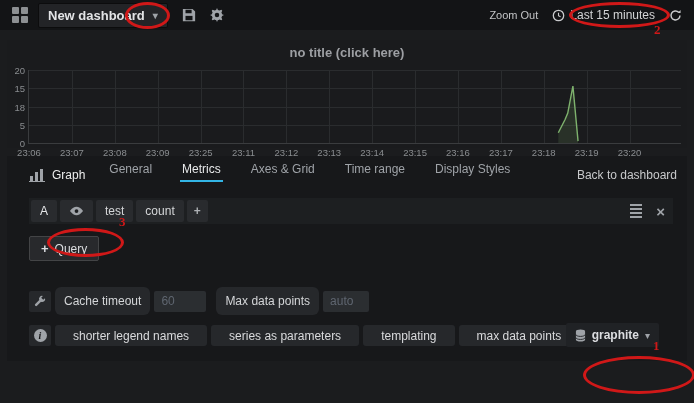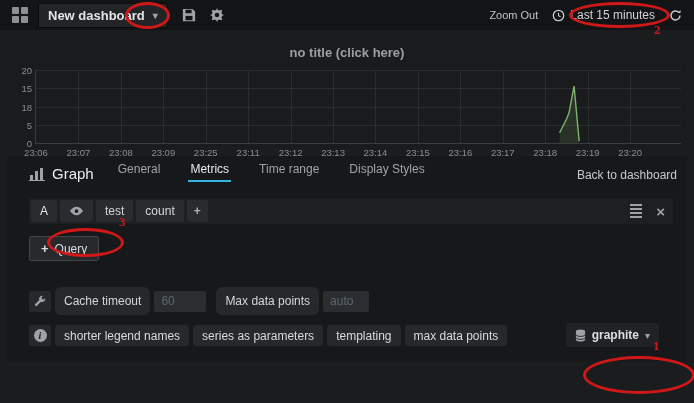--- a/index.html
+++ b/index.html
@@ -14,35 +14,35 @@
   .dash-btn { display:flex; align-items:center; gap:8px; background:#232427; border:1px solid #0c0c0d; border-radius:2px; padding:4px 9px; color:#e3e4e6; font-size:13px; font-weight:bold; cursor:pointer; }
   .dash-btn .caret { font-size:10px; color:#9fa3a8; }
   .nav-icon { margin-left:14px; cursor:pointer; display:flex; align-items:center; }
   .nav-right { margin-left:auto; display:flex; align-items:center; gap:14px; padding-right:4px; }
   .zoom-out { font-size:11px; color:#c3c4c6; cursor:pointer; }
   .time-btn { display:flex; align-items:center; gap:5px; font-size:12px; color:#d3d4d6; cursor:pointer; }
 
   
   .graph-panel { margin:10px 7px 0 7px; background:#1a1b1d; padding-bottom:4px; }
   .panel-title { text-align:center; font-size:13px; font-weight:bold; color:#9d9fa3; padding:5px 0 8px; cursor:pointer; }
-  .chart { position:relative; margin:2px 6px 0 28px; }
+  .chart { position:relative; margin:2px 6px 0 21px; }
   .plot { position:relative; height:74px; border-left:1px solid #3a3c3e; border-bottom:1px solid #3a3c3e; }
   .hgrid { position:absolute; left:0; right:0; height:1px; background:#2a2c2e; }
   .vgrid { position:absolute; top:0; bottom:0; width:1px; background:#2a2c2e; }
   .ylabel { position:absolute; left:-24px; width:20px; text-align:right; transform:translateY(-50%); font-size:9.5px; color:#8a8d90; }
   .xlabel { position:absolute; top:calc(100% + 4px); transform:translateX(-50%); font-size:9.5px; color:#8a8d90; white-space:nowrap; }
   .series-svg { position:absolute; inset:0; width:100%; height:100%; overflow:visible; }
   .legend { display:flex; align-items:center; gap:5px; margin:24px 0 0 22px; font-size:11px; color:#d3d4d6; }
   .legend-swatch { width:12px; height:3px; border-radius:1px; cursor:pointer; }
 
   
   .editor { margin:8px 7px 0 7px; background:#17181a; height:205px; position:relative; }
   .tabs-row { display:flex; align-items:flex-end; padding:5px 10px 0 22px; height:26px; }
   .graph-title { display:flex; align-items:center; gap:7px; margin-right:22px; }
-  .graph-title span { font-size:15px; color:#eceded; }
+  .graph-title span { font-size:12px; color:#eceded; }
   .tab { font-size:12px; color:#9fa3a8; padding:4px 2px 6px; margin-right:26px; cursor:pointer; }
   .tab.active { color:#e8e9ea; border-bottom:2px solid #33b5e5; padding-bottom:4px; }
   .back-link { margin-left:auto; font-size:12px; color:#c8c9cb; cursor:pointer; }
 
   .query-row { display:flex; align-items:center; gap:3px; margin:16px 14px 0 22px; height:26px; background:#1d1f21; padding:2px 8px 2px 2px; }
   .seg { background:#292b2e; color:#d4d6d8; font-size:12px; height:22px; display:flex; align-items:center; padding:0 9px; border-radius:2px; cursor:pointer; }
   .seg.ref { color:#e5e6e8; }
   .seg.plus { color:#aeb1b5; font-weight:bold; padding:0 7px; }
   .q-right { margin-left:auto; display:flex; align-items:center; gap:12px; }
   .menu-lines { display:flex; flex-direction:column; gap:2px; cursor:pointer; padding:2px; }
@@ -52,21 +52,21 @@
   .add-query { display:flex; align-items:center; gap:6px; margin:12px 0 0 22px; background:#28292c; border:1px solid #434446; border-radius:2px; color:#dcdde0; font-size:12px; padding:4px 11px; cursor:pointer; font-family:inherit; }
   .add-query .plus-g { font-weight:bold; font-size:13px; }
 
   .opt-row { display:flex; align-items:center; gap:4px; margin:10px 0 0 22px; }
   .opt-row.first { margin-top:26px; }
   .icon-box { width:22px; height:21px; background:#26282b; border-radius:2px; display:flex; align-items:center; justify-content:center; cursor:pointer; }
   .opt-label { background:#26282b; color:#d4d6d8; font-size:12px; height:28px; display:flex; align-items:center; padding:8px 9px; border-radius:6px; }
   .opt-input { background:#2b2e31; border:none; height:21px; width:52px; border-radius:2px; font-size:12px; color:#d4d6d8; padding:0 7px; font-family:inherit; }
   .opt-input::placeholder { color:#5f6670; opacity:1; }
   .opt-input.auto { width:46px; color:#6b7682; }
-  .opt-item { background:#26282b; color:#d9dadc; font-size:12px; height:21px; display:flex; align-items:center; padding:0 9px; border-radius:3px; cursor:pointer; }
+  .opt-item { background:#26282b; color:#d9dadc; font-size:12px; height:21px; display:flex; align-items:center; padding:0 18px; border-radius:3px; cursor:pointer; }
   .info-circle { width:13px; height:13px; border-radius:50%; background:#9fa3a8; color:#17181a; font-size:10px; font-weight:bold; font-style:italic; display:flex; align-items:center; justify-content:center; font-family:"Liberation Serif", serif; }
 
   .ds-row { position:absolute; right:28px; bottom:14px; }
   .ds-btn { display:flex; align-items:center; gap:6px; background:#202225; border-radius:2px; padding:5px 9px; color:#dcdde0; font-size:12px; font-weight:bold; cursor:pointer; }
   .ds-btn .caret { font-size:10px; color:#9fa3a8; font-weight:normal; }
 
   
   .ann-circle { position:absolute; border:3px solid #d01818; border-radius:50%; pointer-events:none; }
   .ann-num { position:absolute; font-size:13px; font-weight:bold; color:#d01818; pointer-events:none; font-family:"Liberation Serif", serif; }
   .ann-save     { left:125px; top:2px;   width:45px;  height:27px; }
@@ -180,20 +180,21 @@
         <svg width="16" height="14" viewBox="0 0 16 14">
             <rect x="1" y="8" width="3" height="5" fill="#9fa3a8"></rect>
             <rect x="6" y="4" width="3" height="9" fill="#9fa3a8"></rect>
             <rect x="11" y="1" width="3" height="12" fill="#9fa3a8"></rect>
             <rect x="0" y="13" width="16" height="1" fill="#9fa3a8"></rect>
           </svg>
         <span>Graph</span>
       </span>
       <span class="tab">General</span>
       <span class="tab active">Metrics</span>
+      <span class="tab">Axes &amp; Grid</span>
       <span class="tab">Time range</span>
       <span class="tab">Display Styles</span>
       <span class="back-link">Back to dashboard</span>
     </div>
 
     <div class="query-row">
       <span class="seg ref">A</span>
       <span class="seg">
         <svg width="15" height="10" viewBox="0 0 16 10">
             <path d="M1 5q7-9 14 0q-7 9-14 0z" fill="#9fa3a8"></path>

